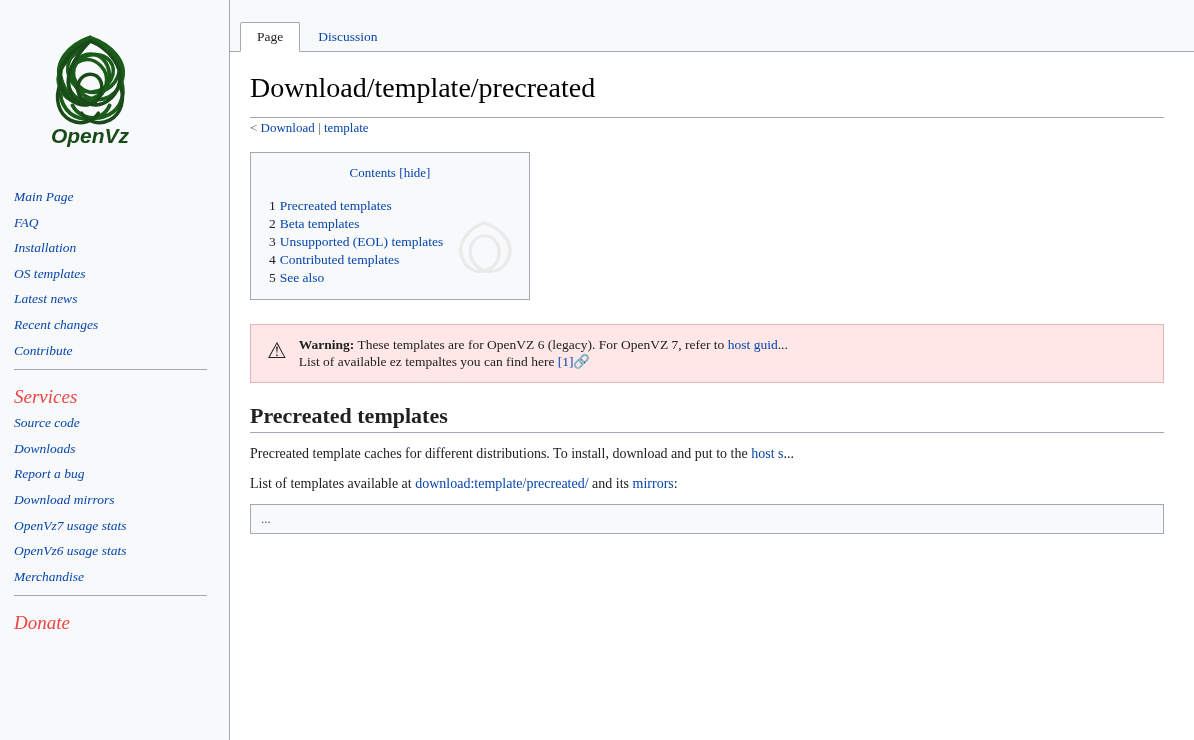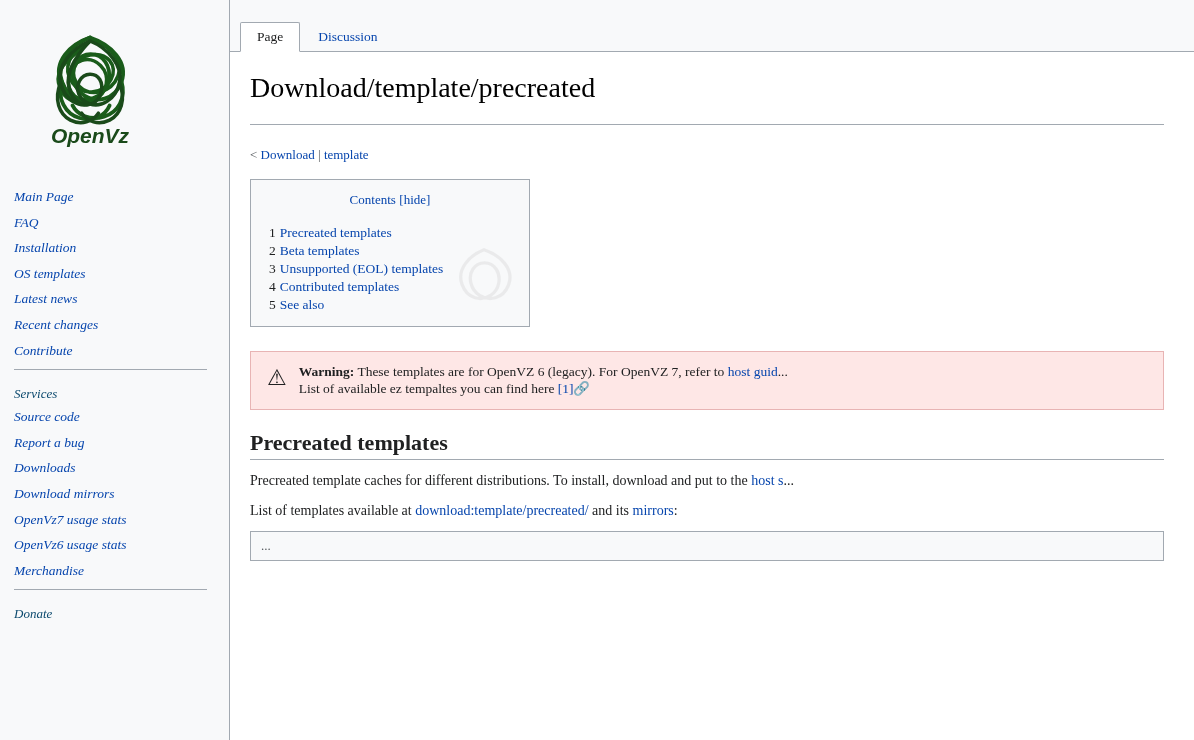--- a/index.html
+++ b/index.html
@@ -41,22 +41,22 @@
     }
     .sidebar-nav a {
       display: block;
       color: #0645ad;
       text-decoration: none;
       padding: 2px 4px;
       font-size: 13.5px;
       line-height: 1.6;
     }
     .sidebar-section-title {
-      font-size: 13px;
-      color: #0c4a6e;
+      font-size: 19px;
+      color: #ef4444;
       padding: 10px 4px 2px 4px;
       font-weight: normal;
     }
     .sidebar-divider {
       border: none;
       border-top: 1px solid #a2a9b1;
       margin: 6px 4px;
     }
 
     
@@ -105,22 +105,22 @@
       background: #fff;
       flex: 1;
       overflow-y: auto;
     }
 
     .page-title {
       font-size: 28px;
       font-weight: normal;
       color: #000;
       border-bottom: 1px solid #a2a9b1;
-      padding-bottom: 20px;
-      margin-bottom: 22px;
+      padding-bottom: 13px;
+      margin-bottom: 2px;
       font-family: 'Linux Libertine', Georgia, serif;
     }
 
     .breadcrumb {
       font-size: 13px;
       color: #54595d;
       margin-bottom: 16px;
     }
     .breadcrumb a {
       color: #0645ad;
@@ -265,22 +265,22 @@
       <a href="#">FAQ</a>
       <a href="#">Installation</a>
       <a href="#">OS templates</a>
       <a href="#">Latest news</a>
       <a href="#">Recent changes</a>
       <a href="#">Contribute</a>
 
       <hr class="sidebar-divider">
       <div class="sidebar-section-title">Services</div>
       <a href="#">Source code</a>
+      <a href="#">Downloads</a>
       <a href="#">Report a bug</a>
-      <a href="#">Downloads</a>
       <a href="#">Download mirrors</a>
       <a href="#">OpenVz7 usage stats</a>
       <a href="#">OpenVz6 usage stats</a>
       <a href="#">Merchandise</a>
 
       <hr class="sidebar-divider">
       <div class="sidebar-section-title">Donate</div>
     </div>
   </div>
 

